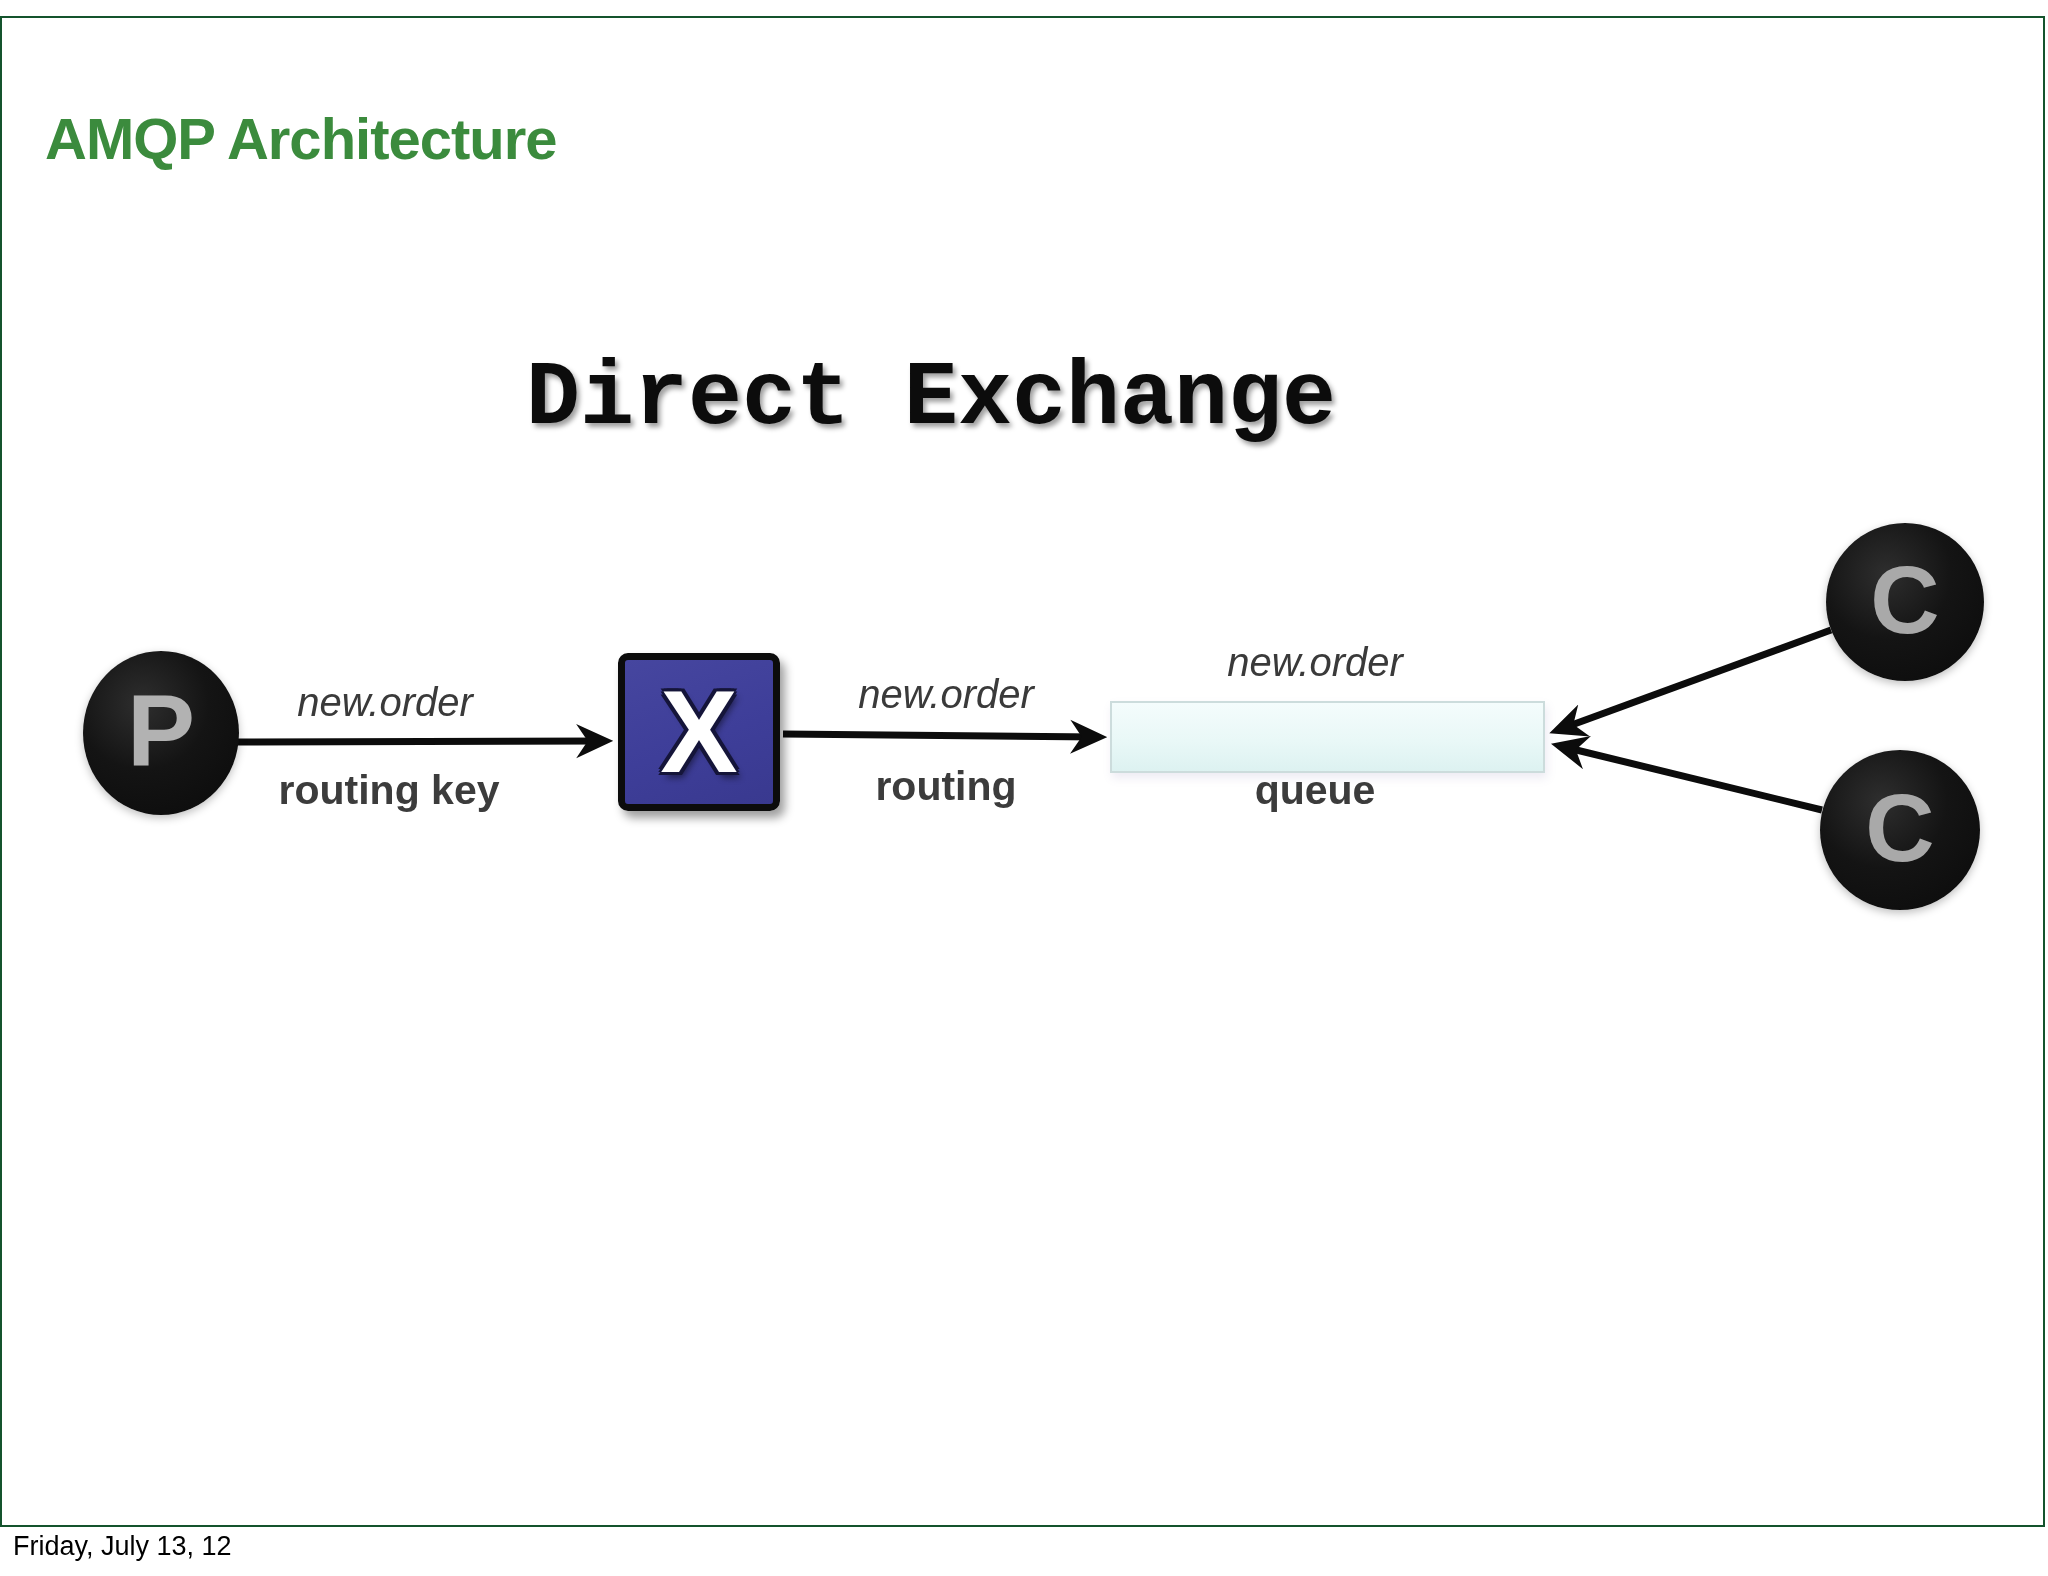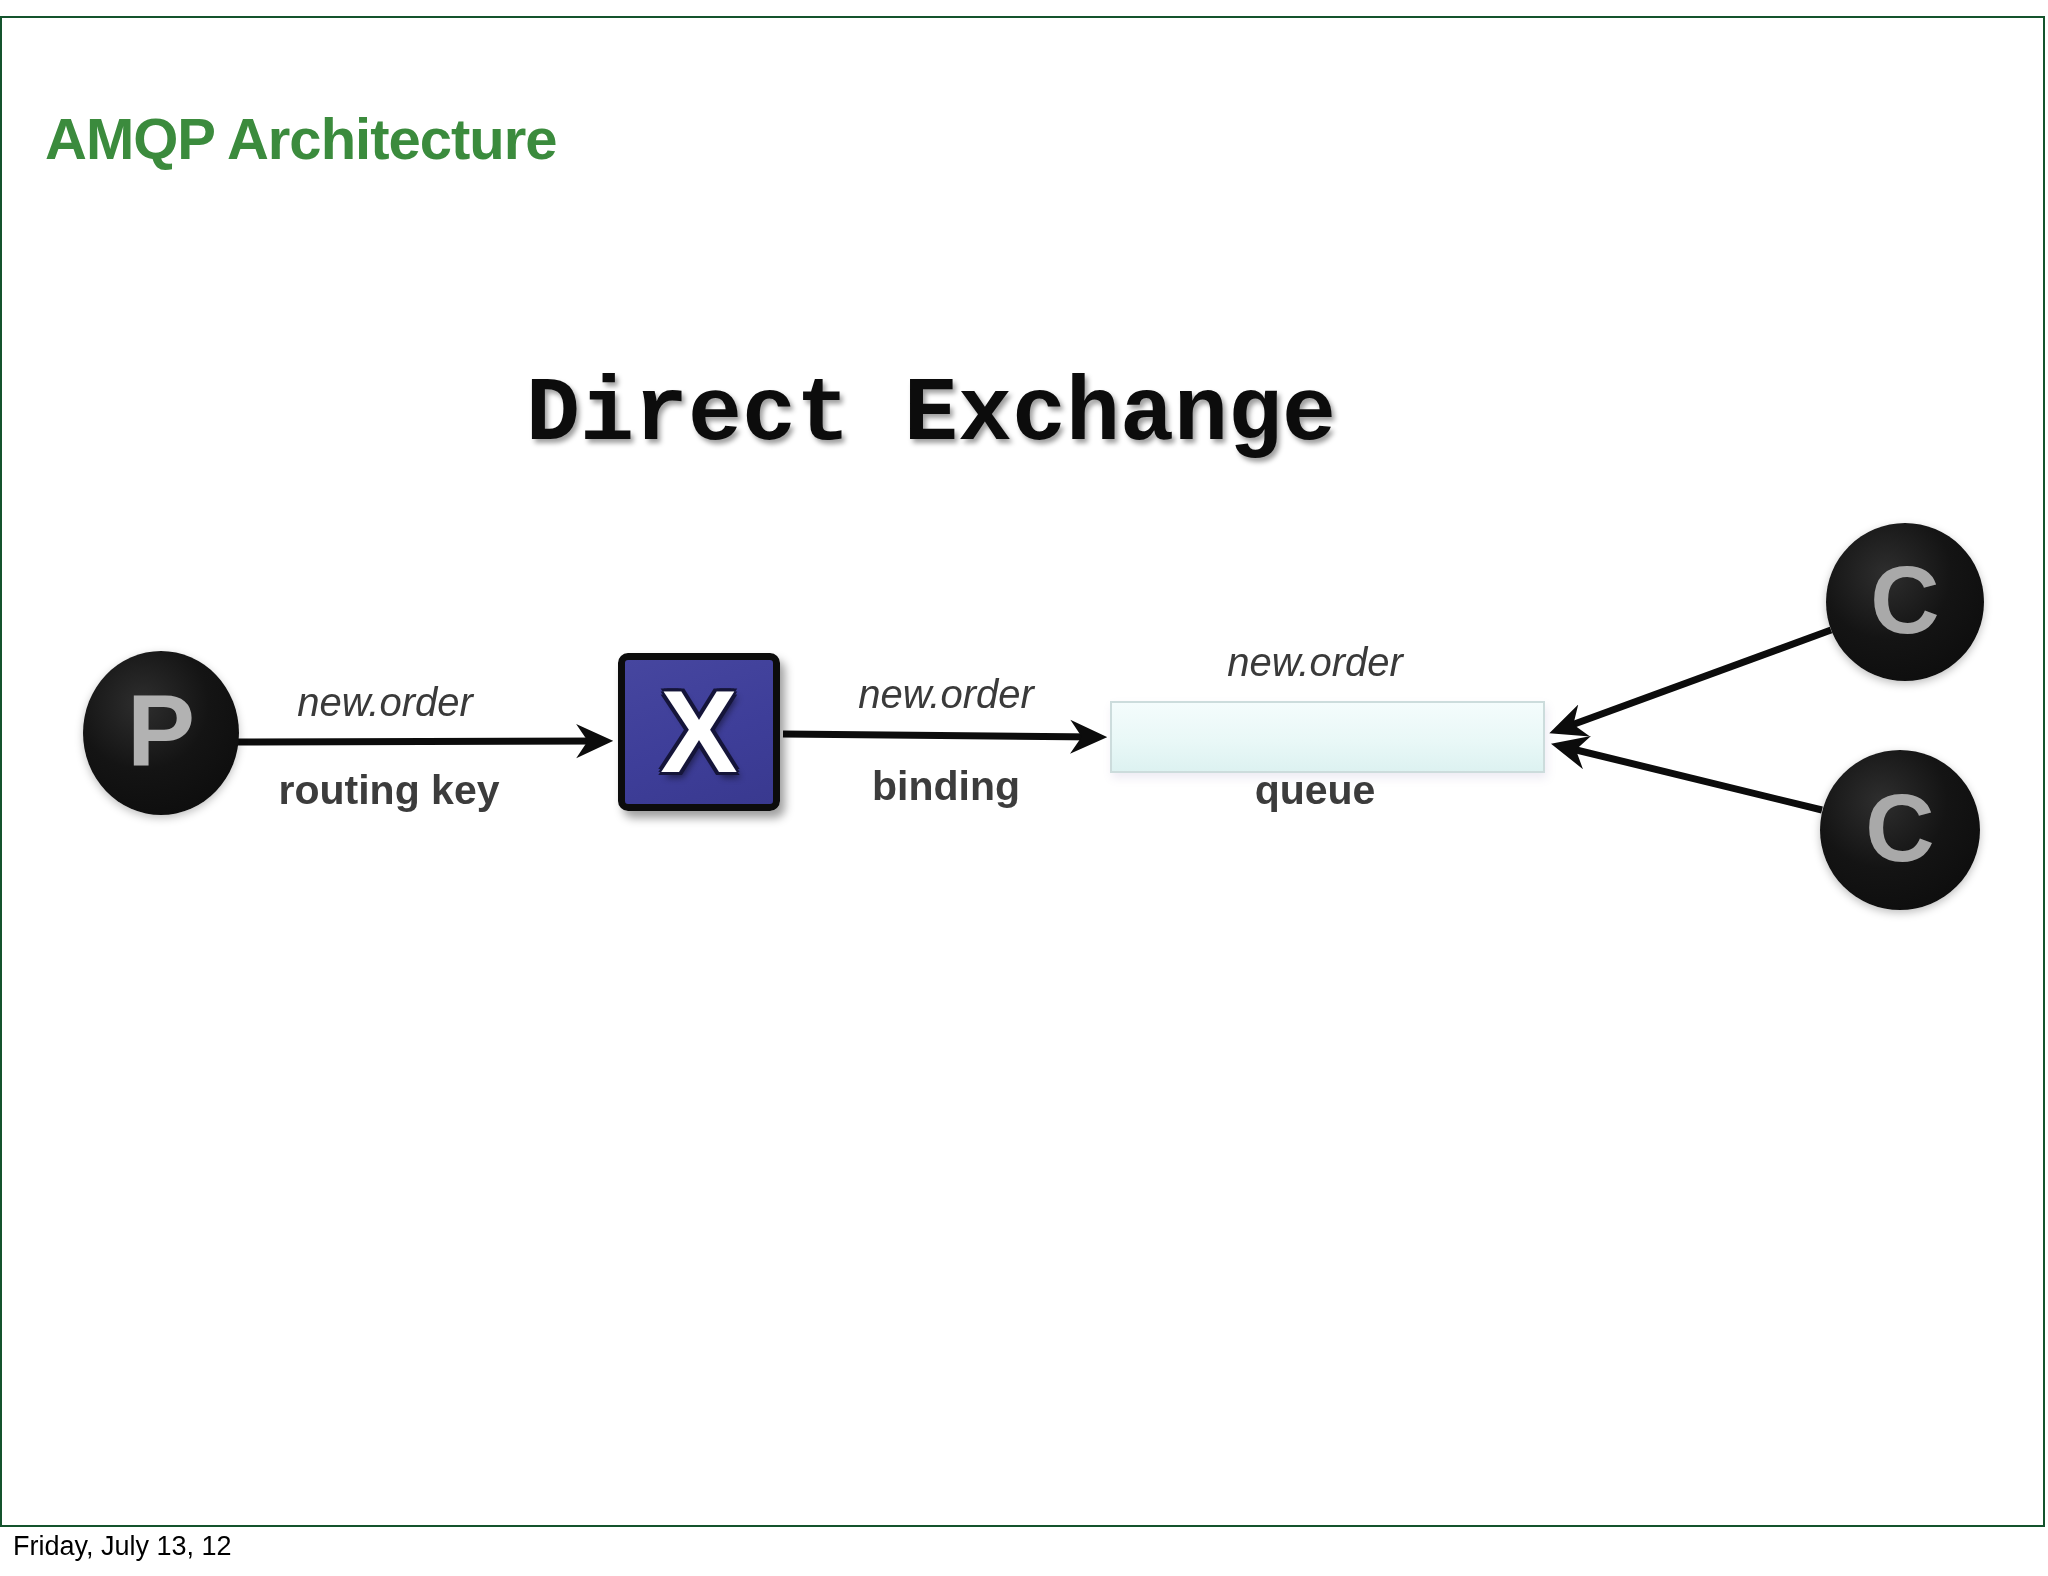--- a/index.html
+++ b/index.html
@@ -41,21 +41,20 @@
     left: 929px;
     top: 336px;
     transform: translateX(-50%);
     font-family: "Liberation Mono", monospace;
     font-weight: bold;
     font-size: 90px;
     line-height: 1;
     color: #0c0c0c;
     text-shadow: 3px 4px 5px rgba(0,0,0,0.38);
     white-space: nowrap;
-    margin-top: 16px;
   }
   .node {
     position: absolute;
     border-radius: 50%;
     background: radial-gradient(circle at 38% 32%, #2e2e2e 0%, #141414 45%, #0a0a0a 100%);
     display: flex;
     align-items: center;
     justify-content: center;
     font-weight: bold;
     box-shadow: 0 3px 8px rgba(0,0,0,0.25);
@@ -193,21 +192,21 @@
     </div>
 
     <div class="node consumer-node consumer-node-2">
       <span class="letter">C</span>
     </div>
 
     <div class="lbl lbl-value lbl-rk-value">new.order</div>
     <div class="lbl lbl-caption lbl-rk-cap">routing key</div>
 
     <div class="lbl lbl-value lbl-b-value">new.order</div>
-    <div class="lbl lbl-caption lbl-b-cap">binding</div>
+    <div class="lbl lbl-caption lbl-b-cap">routing</div>
 
     <div class="lbl lbl-value lbl-q-value">new.order</div>
     <div class="lbl lbl-caption lbl-q-cap">queue</div>
 
   </div>
 
   <div class="date-stamp">Friday, July 13, 12</div>
 
 </div>
 

